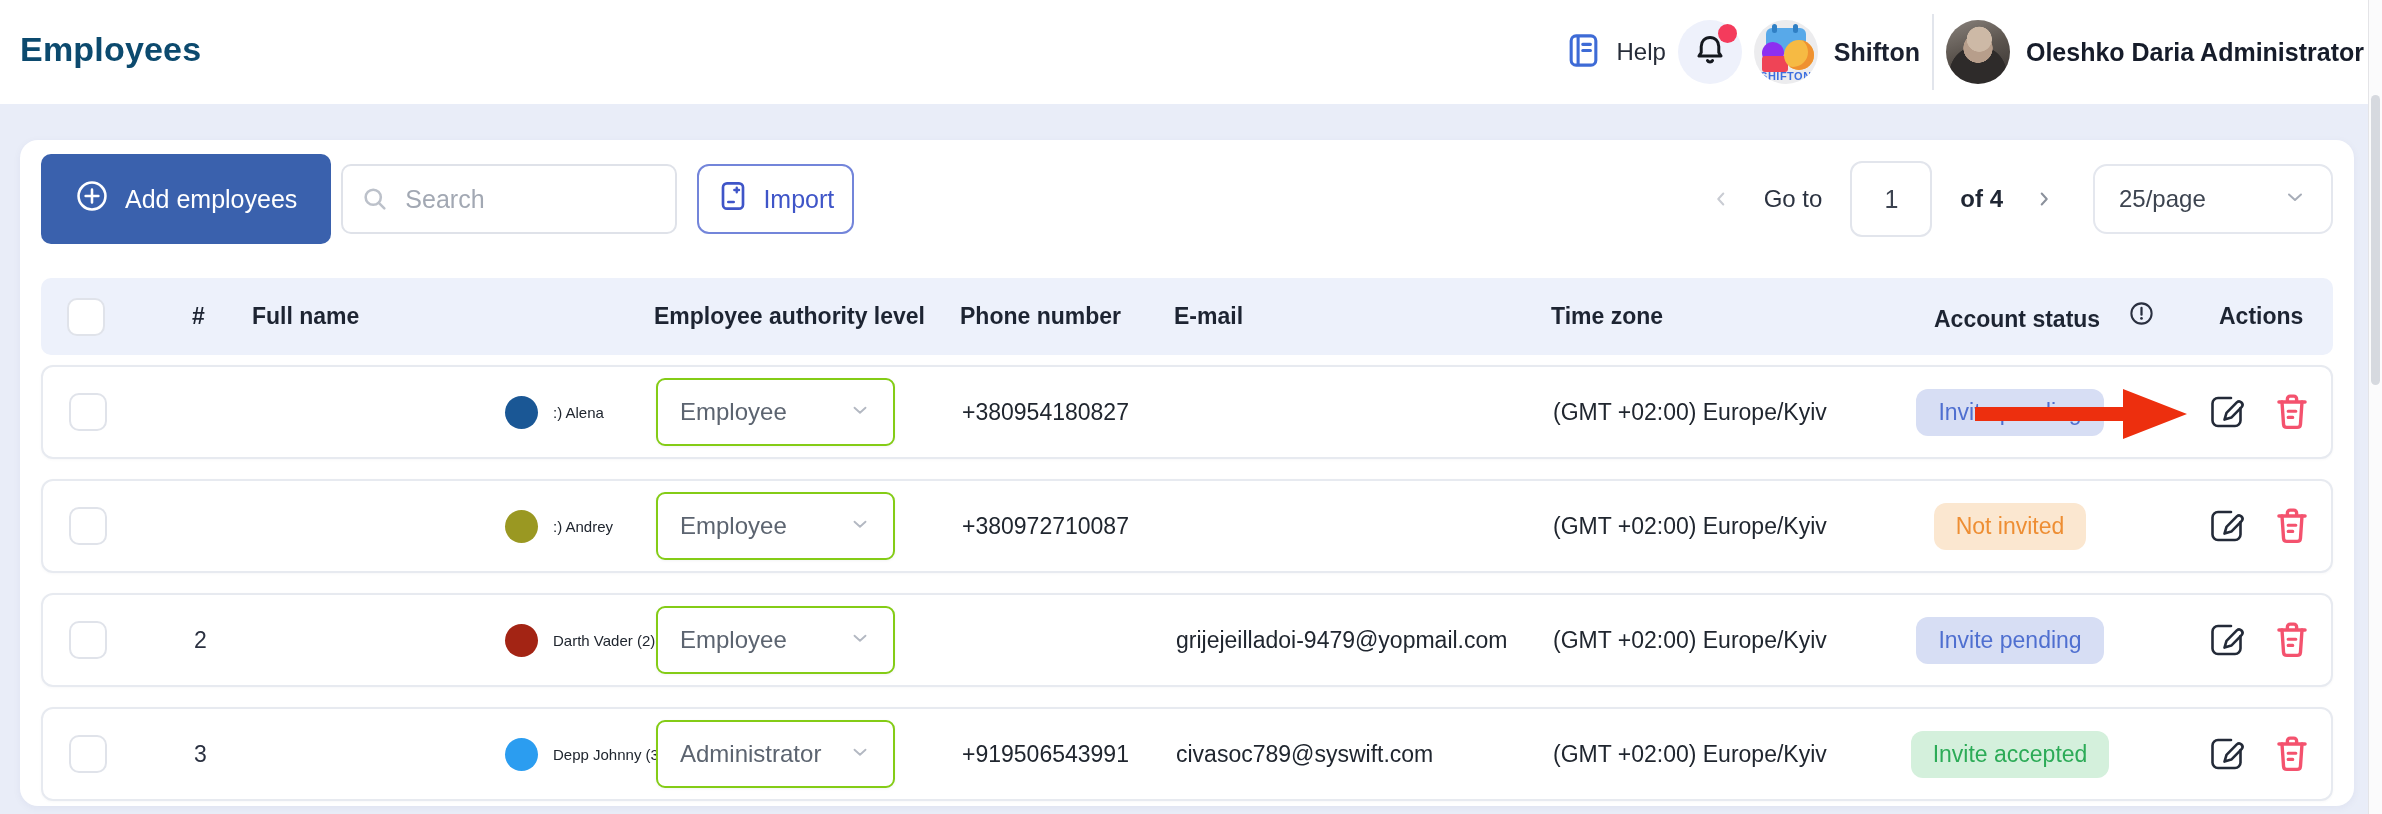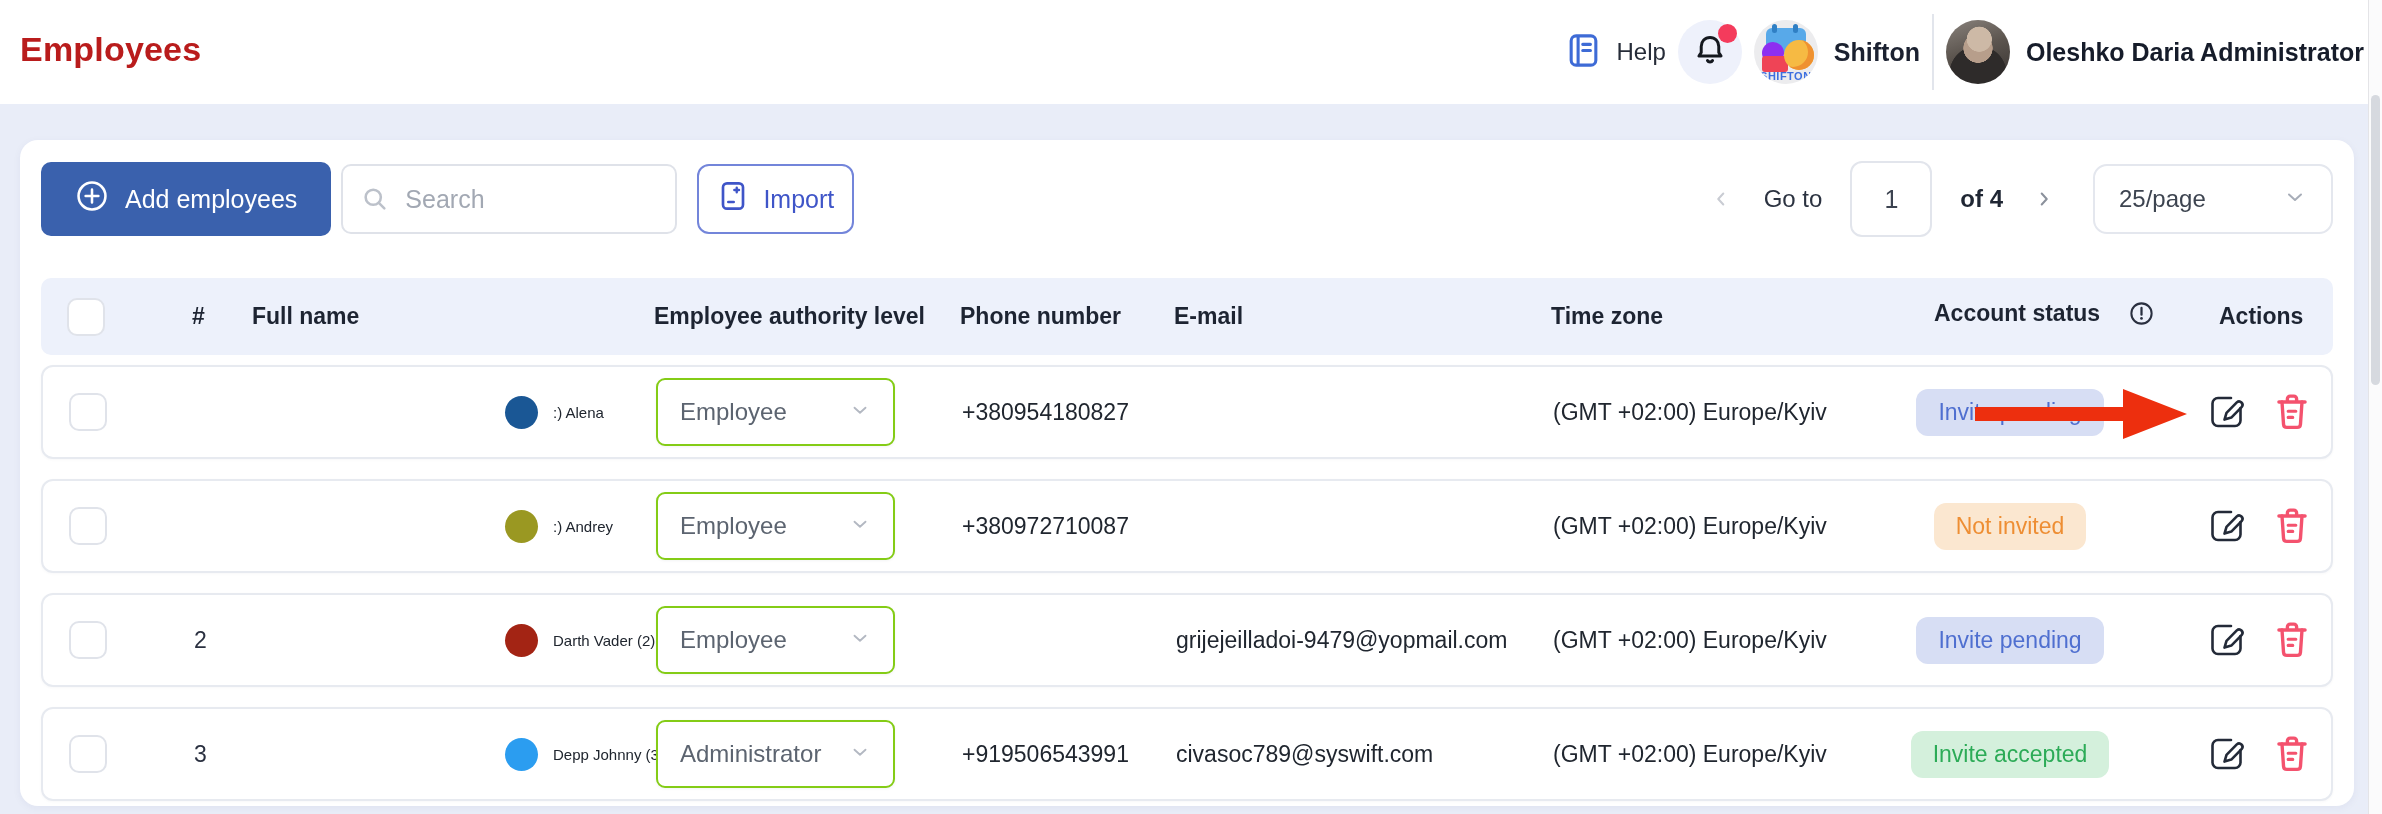--- a/index.html
+++ b/index.html
@@ -1,21 +1,21 @@
 <!DOCTYPE html>
 <html><head>
 <meta charset="utf-8">
 <style>
   * { margin:0; padding:0; box-sizing:border-box; }
   html,body { width:2382px; height:814px; overflow:hidden; }
   body { font-family:"Liberation Sans", sans-serif; background:#e9edf8; position:relative; color:#1d2433; }
 
   
   .topbar { position:absolute; left:0; top:0; width:100%; height:104px; background:#ffffff; }
-  .page-title { position:absolute; left:20px; top:30px; font-size:34px; font-weight:700; color:#b91c1c; letter-spacing:.2px; }
+  .page-title { position:absolute; left:20px; top:30px; font-size:34px; font-weight:700; color:#0c4a6e; letter-spacing:.2px; }
   .topbar-right { position:absolute; right:18px; top:0; height:104px; display:flex; align-items:center; gap:12px; }
   .help-wrap { display:flex; align-items:center; gap:14px; cursor:pointer; }
   .help-label { font-size:24px; font-weight:500; color:#262c38; }
   .bell-wrap { width:64px; height:64px; border-radius:50%; background:#eef1fb; position:relative; display:flex; align-items:center; justify-content:center; cursor:pointer; }
   .bell-badge { position:absolute; right:5px; top:4px; width:19px; height:19px; border-radius:50%; background:#f43b5c; }
   .brand-wrap { display:flex; align-items:center; gap:16px; }
   .brand-logo { width:64px; height:64px; border-radius:50%; background:#ececee; position:relative; overflow:hidden; }
   .logo-cal { position:absolute; left:12px; top:8px; width:40px; height:26px; border-radius:6px; background:#58a9e9; }
   .logo-cal:before { content:""; position:absolute; left:6px; top:-4px; width:5px; height:9px; border-radius:3px; background:#2f7fc4; }
   .logo-cal:after { content:""; position:absolute; right:8px; top:-4px; width:5px; height:9px; border-radius:3px; background:#2f7fc4; }
@@ -33,21 +33,21 @@
       radial-gradient(circle at 50% 85%, #2e2b2a 0 45%, rgba(0,0,0,0) 46%),
       linear-gradient(160deg, #8a837d 0%, #5c554f 45%, #35312f 100%); }
   .user-name { font-size:25px; font-weight:700; color:#161c2a; }
 
   
   .panel { position:absolute; left:20px; right:28px; top:140px; bottom:8px; background:#ffffff;
     border-radius:18px; box-shadow:0 2px 8px rgba(30,40,90,.05); padding:24px 21px 0 21px; }
 
   
   .toolbar { height:70px; display:flex; align-items:center; margin-bottom:44px; }
-  .btn-add { height:74px; padding:0 34px; display:flex; align-items:center; gap:16px; background:#3a61ad;
+  .btn-add { height:90px; padding:0 34px; display:flex; align-items:center; gap:16px; background:#3a61ad;
     border:none; border-radius:10px; color:#fff; font-size:25px; font-weight:500; cursor:pointer; font-family:inherit; }
   .search-box { position:relative; margin-left:10px; }
   .search-box input { width:336px; height:70px; border:2px solid #dfe2e9; border-radius:10px; padding:0 20px 0 62px;
     font-size:25px; color:#333a46; outline:none; font-family:inherit; }
   .search-box input::placeholder { color:#a2a8b3; }
   .search-icon { position:absolute; left:20px; top:21px; }
   .btn-import { margin-left:20px; height:70px; width:157px; display:flex; align-items:center; justify-content:center; gap:14px;
     background:#fff; border:2px solid #7385da; border-radius:12px; color:#3f55c8; font-size:25px; font-weight:500; cursor:pointer; font-family:inherit; }
 
   .pager { margin-left:auto; display:flex; align-items:center; }
@@ -61,21 +61,21 @@
   .pagesize-value { font-size:24px; color:#3d4450; }
 
   
   .grid { display:grid; grid-template-columns:110px 80px 423px 300px 217px 380px 370px 280px 1fr; align-items:center; }
   .thead { height:77px; background:#edf1fb; border-radius:10px; margin-bottom:10px; }
   .th { font-size:23px; font-weight:700; color:#1d2432; }
   .th-num { padding-left:41px; }
   .th-name { padding-left:21px; }
   .th-phone { padding-left:6px; }
   .th-email { padding-left:3px; }
-  .th-status { display:flex; align-items:flex-start; gap:28px; padding-left:13px; }
+  .th-status { display:flex; align-items:flex-end; gap:28px; padding-left:13px; }
   .th-actions { padding-left:18px; }
 
   .trow { height:94px; background:#fff; border:2px solid #e7eaf0; border-radius:12px; margin-bottom:20px;
     box-shadow:0 1px 3px rgba(20,30,60,.03); position:relative; }
   .cell-check { padding-left:26px; }
   .checkbox { width:38px; height:38px; background:#fff; border:2px solid #e0e3ea; border-radius:10px; cursor:pointer; }
   .cell-num { padding-left:41px; font-size:23px; color:#2a3040; }
   .cell-name { padding-left:272px; display:flex; align-items:center; gap:15px; white-space:nowrap; }
   .dot { width:33px; height:33px; border-radius:50%; flex:none; }
   .name-text { font-size:15px; color:#20262f; }

